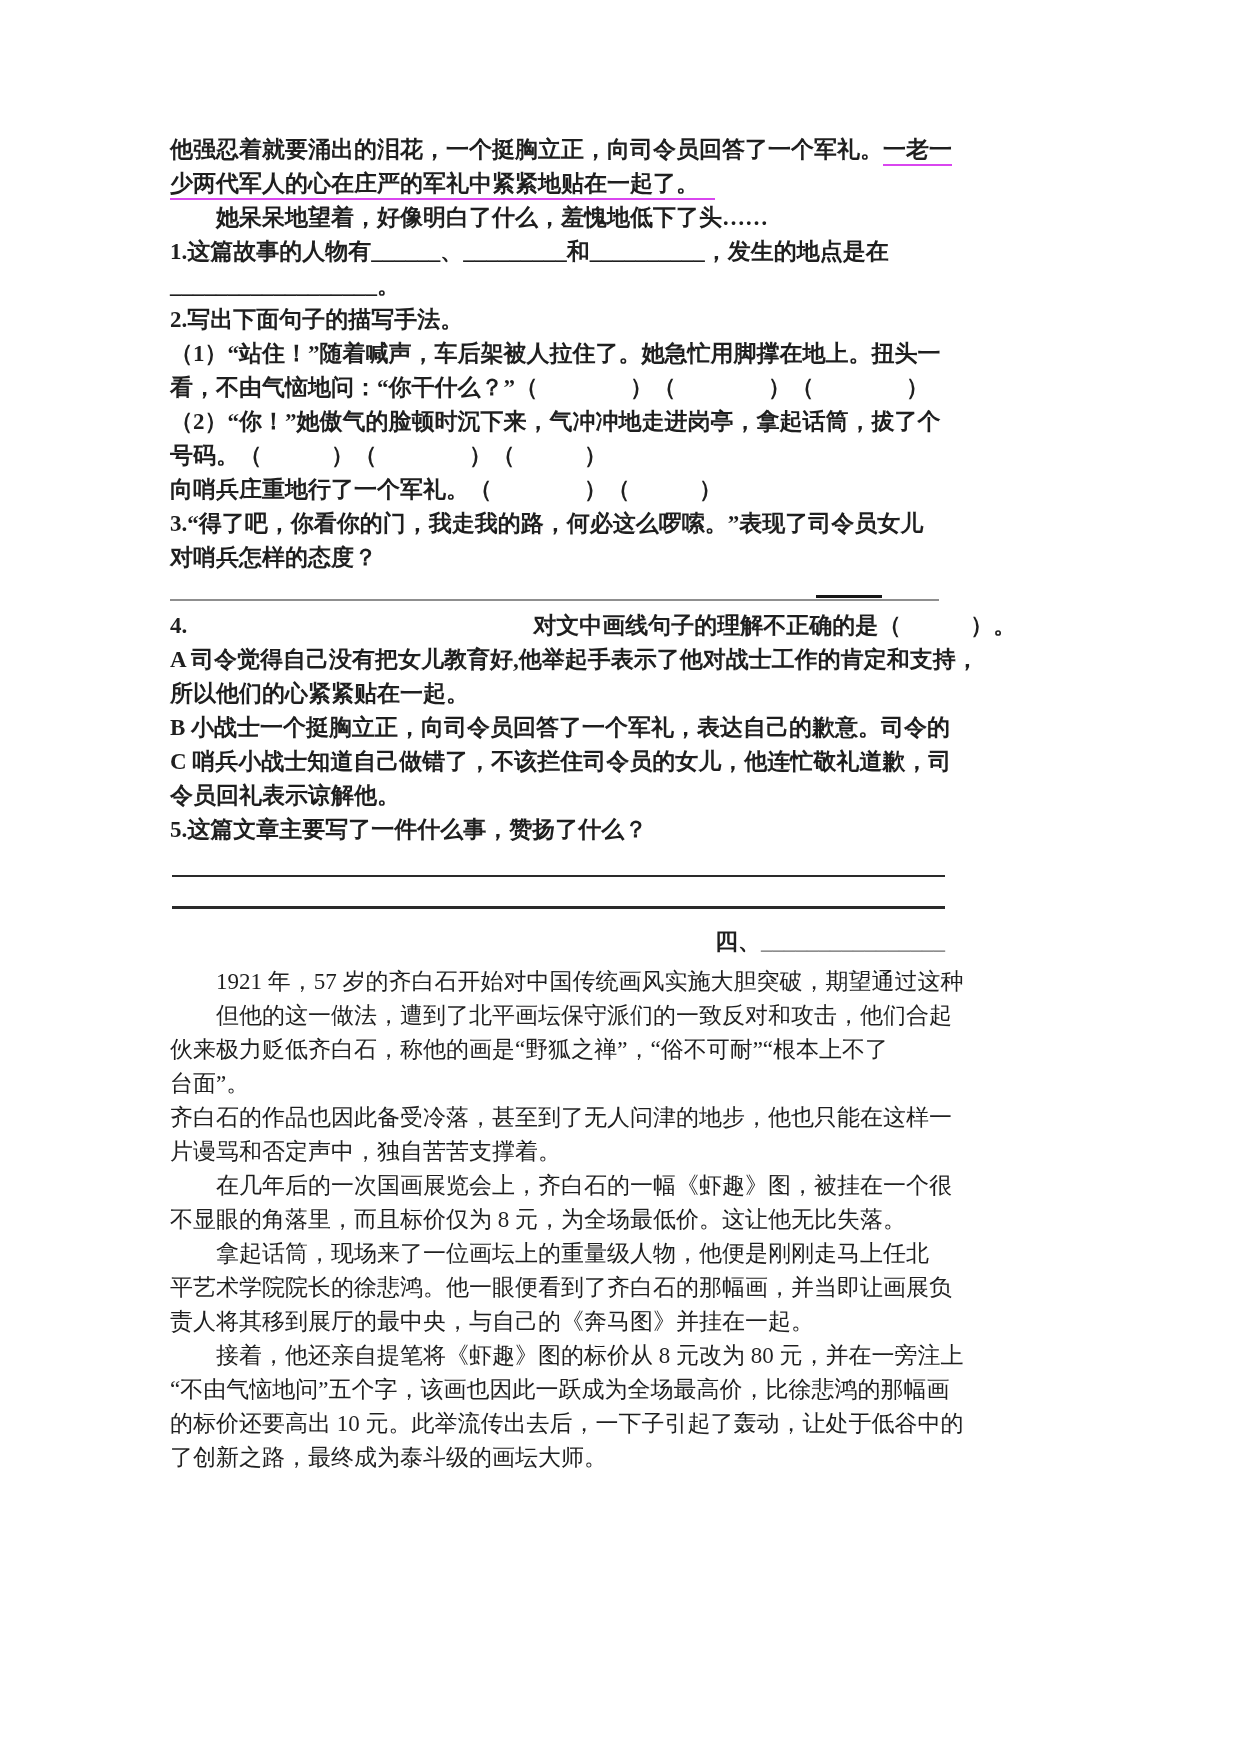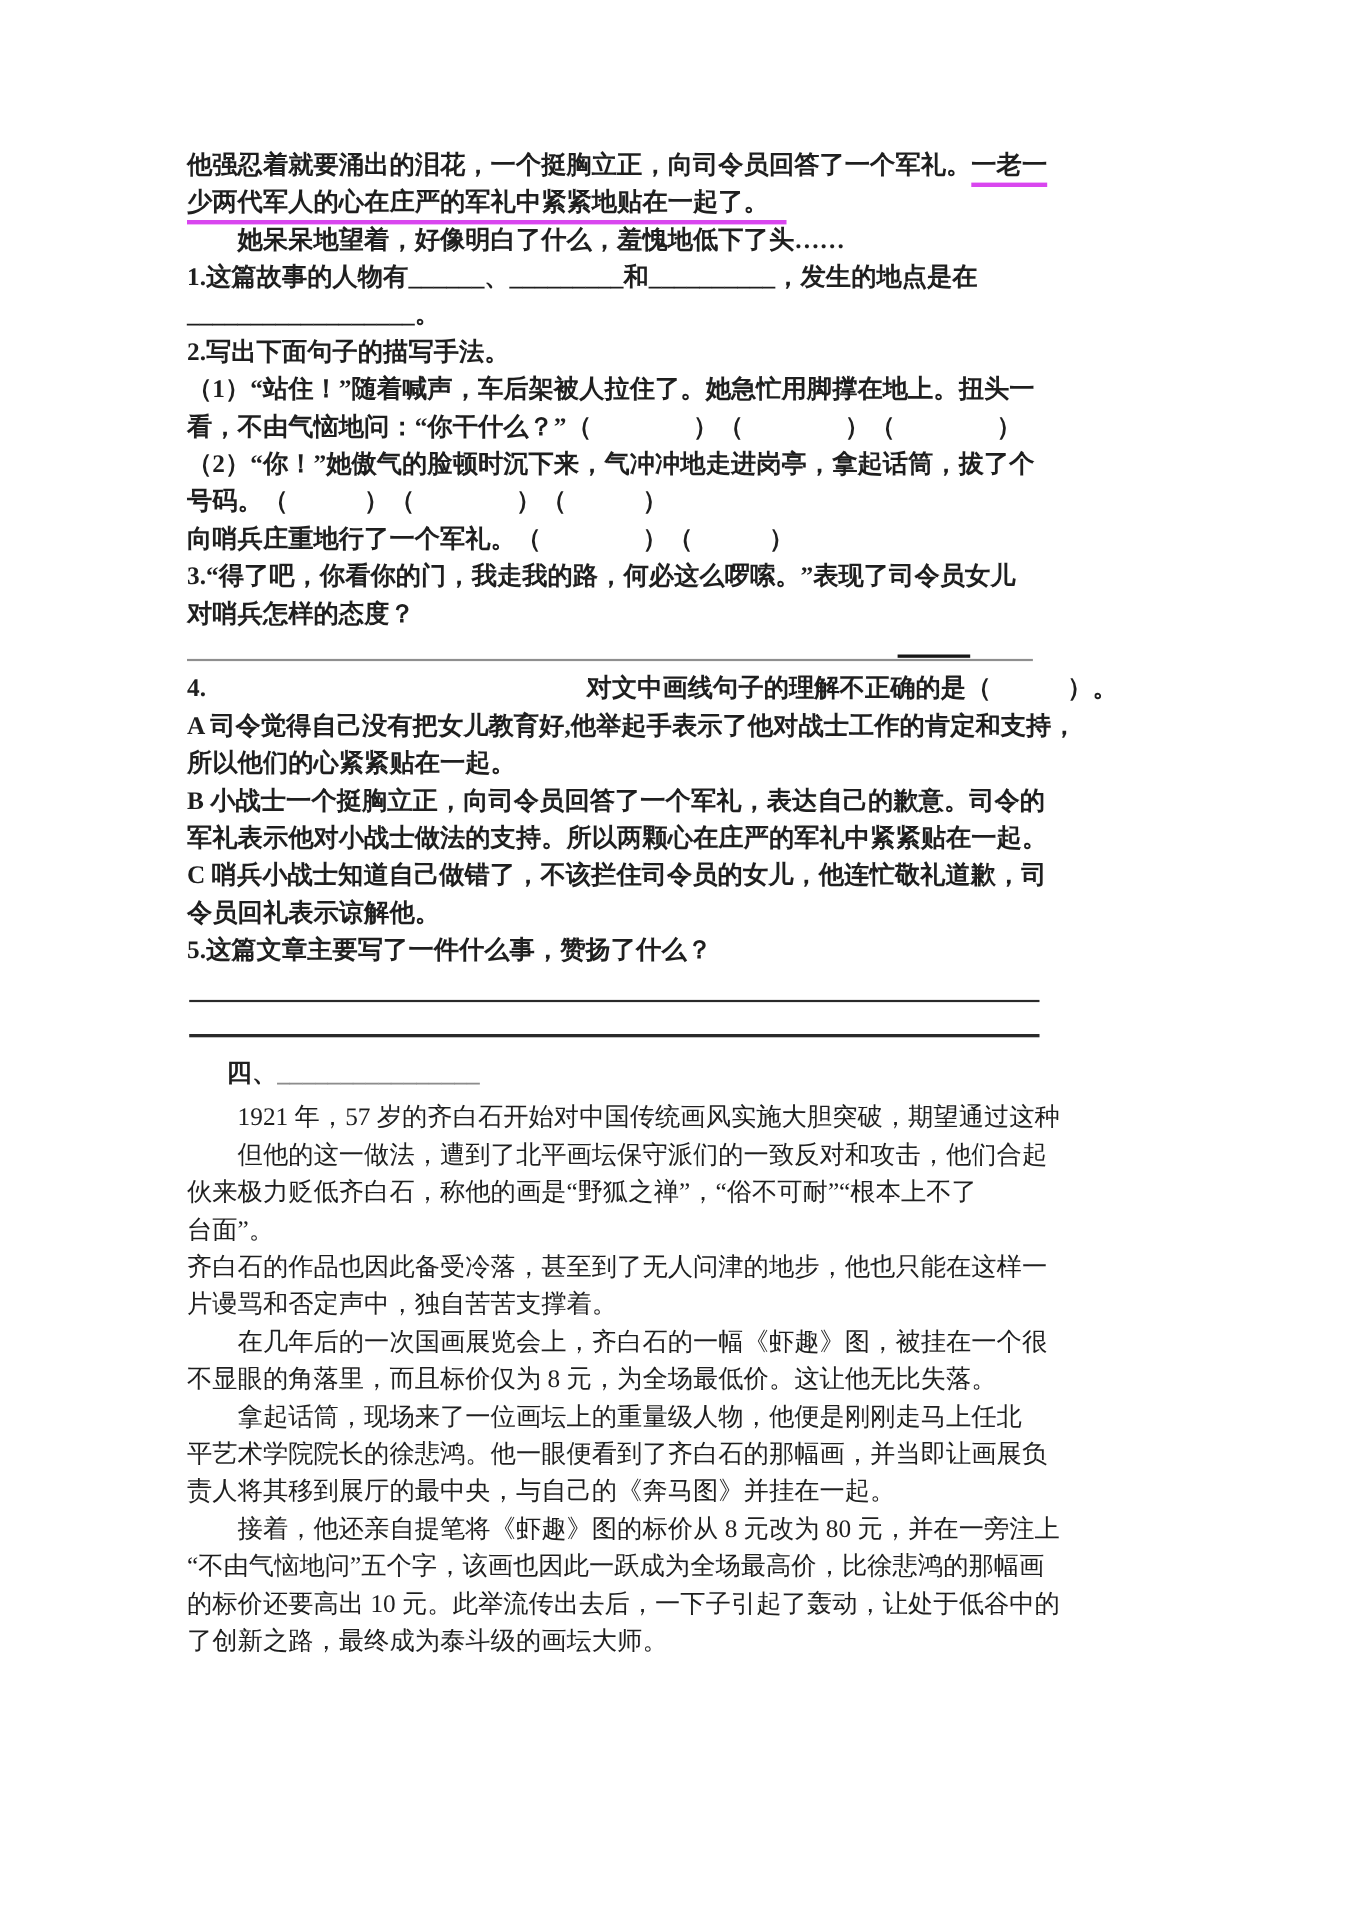--- a/index.html
+++ b/index.html
@@ -12,23 +12,22 @@
     color:#1f1f1f;
   }
   .content {
     position:absolute; left:170px; top:133px; width:775px;
     font-size:23px; line-height:34px;
   }
   .line { white-space:nowrap; height:34px; }
   .sec1 { font-weight:600; }
   .ind { text-indent:46px;font-family:Liberation Serif, serif; }
   .ul {
-    border-bottom:4px solid #d946ef;
+    border-bottom:2px solid #d946ef;
     padding-bottom:2px;
-    font-family:Liberation Mono, monospace;
   }
   .ul-ext { padding-right:16px; }
   
   .blankline { position:relative; height:34px; }
   .blankline::after {
     content:""; position:absolute; left:0; right:6px; bottom:8px;
     border-bottom:2px solid #8f8f8f;
   }
   .darkseg {
     position:absolute; left:646px; width:66px; bottom:11px;
@@ -36,21 +35,21 @@
   }
   
   .ansline { position:relative; height:32px; }
   .ansline::after {
     content:""; position:absolute; left:2px; right:0; bottom:2px;
     border-bottom:2px solid #2a2a2a;
   }
   .ansline.thick::after { border-bottom-width:3px; }
   .q4prompt { margin-left:346px; }
   .heading {
-    text-align:left; height:34px; line-height:34px;
+    text-align:right; height:34px; line-height:34px;
     margin:14px 0 6px 0; padding-left:36px;
     font-weight:600; white-space:nowrap;
   }
   .hblank { color:#8d8d8d; font-weight:600; letter-spacing:0; }
   .sec2 { font-weight:400; }
 </style>
 </head>
 <body>
 
 <div class="page">
@@ -74,21 +73,20 @@
       <div class="line">3.“得了吧，你看你的门，我走我的路，何必这么啰嗦。”表现了司令员女儿</div>
       <div class="line">对哨兵怎样的态度？</div>
       <div class="blankline">
           <span class="darkseg"></span>
         </div>
 
       <div class="line"><span>4.</span><span class="q4prompt">对文中画线句子的理解不正确的是（　　　）。</span></div>
       <div class="line">A 司令觉得自己没有把女儿教育好,他举起手表示了他对战士工作的肯定和支持，</div>
       <div class="line">所以他们的心紧紧贴在一起。</div>
       <div class="line">B 小战士一个挺胸立正，向司令员回答了一个军礼，表达自己的歉意。司令的</div>
-      <div class="line">军礼表示他对小战士做法的支持。所以两颗心在庄严的军礼中紧紧贴在一起。</div>
       <div class="line">C 哨兵小战士知道自己做错了，不该拦住司令员的女儿，他连忙敬礼道歉，司</div>
       <div class="line">令员回礼表示谅解他。</div>
 
       <div class="line">5.这篇文章主要写了一件什么事，赞扬了什么？</div>
       <div class="ansline"></div>
       <div class="ansline thick"></div>
     </section>
 
     <div class="heading"><span>四、</span><span class="hblank">________________</span></div>
 

